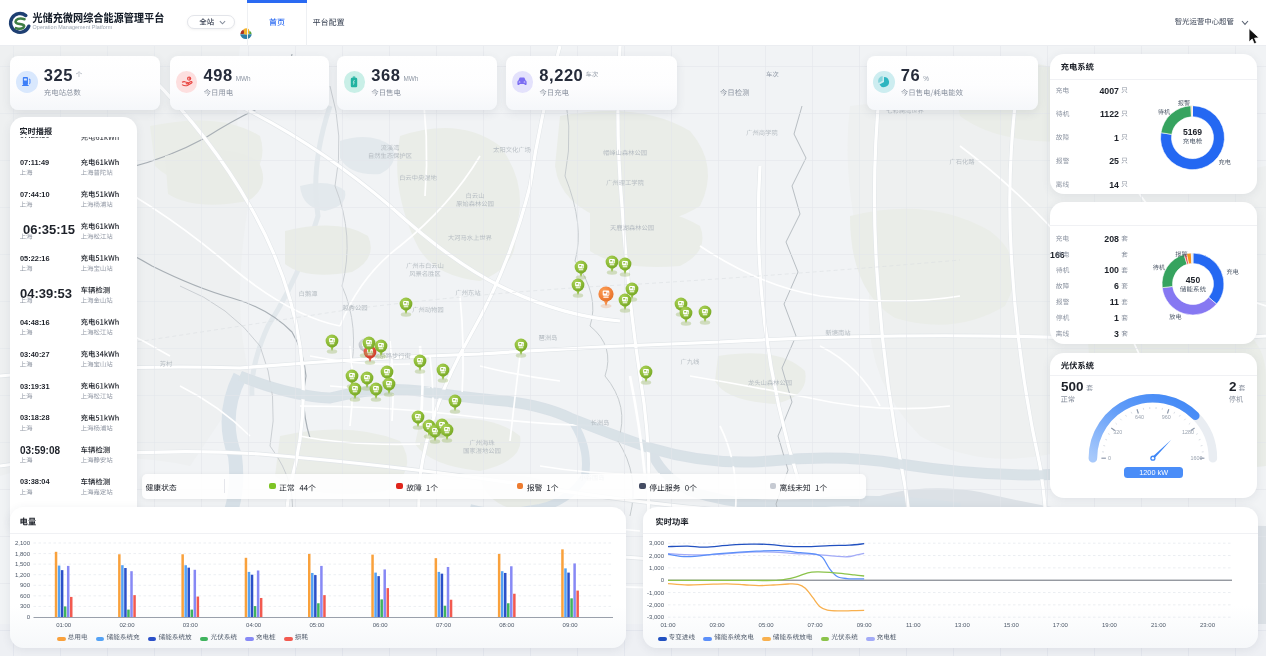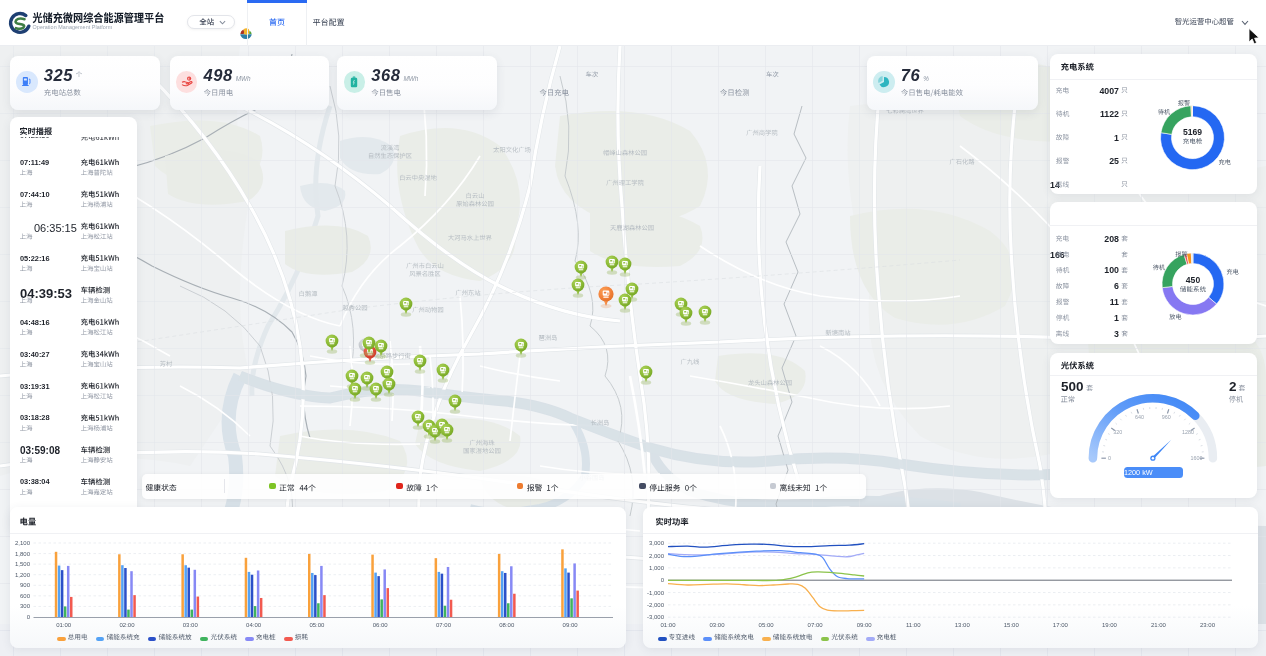--- a/index.html
+++ b/index.html
@@ -4,22 +4,22 @@
 <title>Operation Management Platform</title>
 <style>
 * { margin:0; padding:0; box-sizing:border-box; }
 html,body { width:1266px; height:656px; overflow:hidden; }
 body { font-family:"Liberation Sans",sans-serif; background:#eef0f4; position:relative; color:#1d2129; }
 #stage { position:absolute; left:0; top:0; width:1266px; height:656px; overflow:hidden; }
 .grid { position:absolute; left:0; top:46px; width:1266px; height:610px;
   background-image:linear-gradient(#e4e7ee 1px,transparent 1px),linear-gradient(90deg,#e4e7ee 1px,transparent 1px);
   background-size:47px 47px; background-position:13px 20px; }
 header { position:absolute; left:0; top:0; width:1266px; height:46.3px; background:#fff; border-bottom:1px solid #ebedf1; z-index:30; }
-.panel { position:absolute; background:#fff; border-radius:8px; box-shadow:0 2px 10px rgba(55,65,90,.09); z-index:20; }
-.card { position:absolute; border-radius:8px; background:linear-gradient(180deg,#ffffff 0%,#fdfdfe 55%,#f5f7fa 100%); box-shadow:0 3px 10px rgba(55,65,90,.10); z-index:20;font-style:italic; }
+.panel { position:absolute; background:#fff; border-radius:14px; box-shadow:0 2px 10px rgba(55,65,90,.09); z-index:20; }
+.card { position:absolute; border-radius:8px; background:linear-gradient(180deg,#ffffff 0%,#fdfdfe 55%,#f5f7fa 100%); box-shadow:0 3px 10px rgba(55,65,90,.10); z-index:20; }
 .ic { position:absolute; left:6.2px; top:15.2px; width:21.4px; height:21.4px; border-radius:50%; display:flex; align-items:center; justify-content:center; }
 .num { position:absolute; left:33.8px; top:9.9px; font-size:16.5px; font-weight:700; color:#252b3a; letter-spacing:0.55px; }
 .num span { font-size:6.4px; font-weight:400; color:#8d96a3; margin-left:3px; letter-spacing:0; }
 #ovl { position:absolute; left:0; top:0; width:1266px; height:656px; z-index:35; pointer-events:none; }
 </style>
 </head>
 <body>
 <div id="stage">
 <div class="grid"></div>
 <svg width="0" height="0" style="position:absolute">
@@ -1277,39 +1277,49 @@
     <div class="card" style="left:337.4px;top:56px;width:159.4px;height:53.5px">
       <div class="ic" style="background:#c9efe7">
         <svg width="10" height="12" viewBox="0 0 10 12">
           <rect x="3.6" y="0.6" width="2.8" height="1.2" rx="0.4" fill="#21b3a1"></rect>
           <rect x="1.8" y="1.8" width="6.4" height="9.4" rx="1.2" fill="#21b3a1"></rect>
           <path d="M5.5,4 L4.2,6.3 L5.2,6.3 L4.5,8.6" stroke="#c9efe7" stroke-width="0.8" fill="none"></path>
         </svg>
       </div>
       <div class="num">368<span>MWh</span></div>
     </div>
+    <div class="card" style="left:505.5px;top:56px;width:171.3px;height:53.5px">
+      <div class="ic" style="background:#e4e2fc">
+        <svg width="12" height="11" viewBox="0 0 12 11">
+          <path d="M2.4,4.6 L3.2,2.4 Q3.4,1.6 4.2,1.6 L7.8,1.6 Q8.6,1.6 8.8,2.4 L9.6,4.6 Q10.6,4.9 10.6,6 L10.6,8.2 Q10.6,9 9.8,9 L9.2,9 Q8.4,9 8.4,8.2 L8.4,7.9 L3.6,7.9 L3.6,8.2 Q3.6,9 2.8,9 L2.2,9 Q1.4,9 1.4,8.2 L1.4,6 Q1.4,4.9 2.4,4.6 Z" fill="#7b6cf2"></path>
+          <rect x="2.6" y="5.4" width="1.8" height="1.1" rx="0.5" fill="#e4e2fc"></rect>
+          <rect x="7.6" y="5.4" width="1.8" height="1.1" rx="0.5" fill="#e4e2fc"></rect>
+        </svg>
+      </div>
+      <div class="num">8,220</div>
+    </div>
     <div class="card" style="left:867px;top:56px;width:171px;height:53.5px">
       <div class="ic" style="background:#cdedf0">
         <svg width="12" height="12" viewBox="0 0 12 12">
           <path d="M6,6 L6,0.9 A5.1,5.1 0 1 1 1.5,8.5 Z" fill="#2eb5c0"></path>
           <path d="M5,4.9 L5,0.2 A5,5 0 0 0 1,7.2 Z" fill="#2eb5c0" opacity="0.45" transform="translate(-0.4,-0.2)"></path>
         </svg>
       </div>
       <div class="num">76<span>%</span></div>
     </div>
     <div class="panel" style="left:10px;top:116.7px;width:127px;height:417px;overflow:hidden">
       <div style="position:absolute;left:10px;top:20.2px;width:110px;height:4.6px;overflow:hidden;opacity:0.8">
         <div style="position:absolute;left:0;top:-6px;font-size:7.4px;font-weight:600;color:#1d2129">07:26:30</div>
         <svg width="110" height="4.6" viewBox="0 0 110 4.6" style="position:absolute;left:0;top:0">
           <use href="#s43" transform="translate(60.6,2.9) scale(0.0296)" fill="#1d2129"></use>
         </svg>
       </div>
       <div style="position:absolute;left:10px;top:41.2px;font-size:7.4px;font-weight:600;color:#1d2129">07:11:49</div>
       <div style="position:absolute;left:10px;top:73.1px;font-size:7.4px;font-weight:600;color:#1d2129">07:44:10</div>
-      <div style="position:absolute;left:24px;top:105.1px;font-size:11px;font-weight:400;color:#1d2129">06:35:15</div>
+      <div style="position:absolute;left:13px;top:105.1px;font-size:13px;font-weight:700;color:#1d2129">06:35:15</div>
       <div style="position:absolute;left:10px;top:137.1px;font-size:7.4px;font-weight:600;color:#1d2129">05:22:16</div>
       <div style="position:absolute;left:10px;top:169.0px;font-size:13px;font-weight:600;color:#1d2129">04:39:53</div>
       <div style="position:absolute;left:10px;top:200.9px;font-size:7.4px;font-weight:600;color:#1d2129">04:48:16</div>
       <div style="position:absolute;left:10px;top:232.9px;font-size:7.4px;font-weight:600;color:#1d2129">03:40:27</div>
       <div style="position:absolute;left:10px;top:264.9px;font-size:7.4px;font-weight:600;color:#1d2129">03:19:31</div>
       <div style="position:absolute;left:10px;top:296.8px;font-size:7.4px;font-weight:600;color:#1d2129">03:18:28</div>
       <div style="position:absolute;left:10px;top:328.8px;font-size:10px;font-weight:600;color:#1d2129">03:59:08</div>
       <div style="position:absolute;left:10px;top:360.7px;font-size:7.4px;font-weight:600;color:#1d2129">03:38:04</div>
     </div>
     <div style="position:absolute;left:142px;top:473.5px;width:724px;height:25px;background:rgba(255,255,255,0.88);border-radius:5px;box-shadow:0 1px 5px rgba(0,0,0,.07);z-index:18">
@@ -1319,21 +1329,21 @@
       <div style="position:absolute;left:374.5px;top:9px;width:6.6px;height:6.6px;border-radius:2px;background:#ed7b2f"></div>
       <div style="position:absolute;left:497px;top:9px;width:6.6px;height:6.6px;border-radius:2px;background:#444c63"></div>
       <div style="position:absolute;left:627.5px;top:9px;width:6.6px;height:6.6px;border-radius:2px;background:#c6cad2"></div>
     </div>
     <div class="panel" style="left:1050px;top:54px;width:207px;height:140px">
       <div style="position:absolute;left:0;top:24.9px;width:207px;height:1px;background:#f0f1f4"></div>
       <div style="position:absolute;left:0;top:31.6px;width:69px;text-align:right;font-size:8.8px;font-weight:700;color:#1d2129">4007</div>
       <div style="position:absolute;left:0;top:55.1px;width:69px;text-align:right;font-size:8.8px;font-weight:700;color:#1d2129">1122</div>
       <div style="position:absolute;left:0;top:78.6px;width:69px;text-align:right;font-size:8.8px;font-weight:700;color:#1d2129">1</div>
       <div style="position:absolute;left:0;top:102.1px;width:69px;text-align:right;font-size:8.8px;font-weight:700;color:#1d2129">25</div>
-      <div style="position:absolute;left:0;top:125.6px;width:69px;font-size:8.8px;font-weight:700;color:#1d2129">14</div>
+      <div style="position:absolute;left:0;top:125.6px;width:69px;text-align:right;font-size:8.8px;font-weight:700;color:#1d2129">14</div>
       <svg width="207" height="140" viewBox="0 0 207 140" style="position:absolute;left:0;top:0">
         <path d="M142.5,51.7 A32,32 0 1 1 110.9,78.65 L121.76,80.39 A21,21 0 1 0 142.5,62.7 Z" fill="#2468f2" stroke="#fff" stroke-width="0.6"></path>
         <path d="M110.9,78.65 A32,32 0 0 1 140.94,51.74 L141.48,62.72 A21,21 0 0 0 121.76,80.39 Z" fill="#36a35f" stroke="#fff" stroke-width="0.6"></path>
         <path d="M140.94,51.74 A32,32 0 0 1 141.92,51.71 L142.12,62.7 A21,21 0 0 0 141.48,62.72 Z" fill="#f7941e" stroke="#fff" stroke-width="0.6"></path>
         <path d="M141.92,51.71 A32,32 0 0 1 142.5,51.7 L142.5,62.7 A21,21 0 0 0 142.12,62.7 Z" fill="#d8dce3" stroke="#fff" stroke-width="0.6"></path>
         <text x="142.5" y="81" font-size="8.6" font-weight="bold" fill="#1d2129" text-anchor="middle">5169</text>
         <use href="#s69" transform="translate(132.6,89.5) scale(0.0264)" fill="#4e5969"></use>
         <use href="#s60" transform="translate(127.8,51.3) scale(0.0248)" fill="#4e5969"></use>
         <use href="#s67" transform="translate(107.8,60.2) scale(0.0248)" fill="#4e5969"></use>
         <use href="#s65" transform="translate(168.5,110.3) scale(0.0248)" fill="#4e5969"></use>
@@ -1407,21 +1417,21 @@
         <text x="59.4" y="107" font-size="5.4" fill="#9aa3b0" text-anchor="middle">0</text>
         <text x="67.71" y="81.43" font-size="5.4" fill="#9aa3b0" text-anchor="middle">320</text>
         <text x="89.46" y="65.63" font-size="5.4" fill="#9aa3b0" text-anchor="middle">640</text>
         <text x="116.34" y="65.63" font-size="5.4" fill="#9aa3b0" text-anchor="middle">960</text>
         <text x="138.09" y="81.43" font-size="5.4" fill="#9aa3b0" text-anchor="middle">1280</text>
         <text x="146.4" y="107" font-size="5.4" fill="#9aa3b0" text-anchor="middle">1600</text>
         <path d="M121.28,86.82 L103.82,106.12 L101.98,104.28 Z" fill="#3e86f6"></path>
         <circle cx="102.9" cy="105.2" r="2.6" fill="#3e86f6"></circle>
         <circle cx="102.9" cy="105.2" r="1.2" fill="#fff"></circle>
       </svg>
-      <div style="position:absolute;left:73.9px;top:114.1px;width:59.5px;height:11.2px;background:#4a8df8;border-radius:3.5px;color:#fff;font-size:7.3px;text-align:left;line-height:11.2px">1200 kW</div>
+      <div style="position:absolute;left:73.9px;top:114.1px;width:59.5px;height:11.2px;background:#4a8df8;border-radius:3.5px;color:#fff;font-size:7.3px;text-align:center;line-height:11.2px">1200 kW</div>
     </div>
     <div class="panel" style="left:10px;top:507px;width:616.3px;height:140.5px;background:linear-gradient(180deg,#fff 70%,#f6f8fa 100%)">
       <div style="position:absolute;left:0;top:25.8px;width:616.3px;height:1px;background:#f0f1f4"></div>
       <svg width="616" height="140" viewBox="0 0 616 140" style="position:absolute;left:0;top:0">
         <line x1="23.5" y1="99.43" x2="603" y2="99.43" stroke="#e2e6ed" stroke-width="0.7" stroke-dasharray="2.5,2.5"></line>
         <line x1="23.5" y1="88.86" x2="603" y2="88.86" stroke="#e2e6ed" stroke-width="0.7" stroke-dasharray="2.5,2.5"></line>
         <line x1="23.5" y1="78.29" x2="603" y2="78.29" stroke="#e2e6ed" stroke-width="0.7" stroke-dasharray="2.5,2.5"></line>
         <line x1="23.5" y1="67.71" x2="603" y2="67.71" stroke="#e2e6ed" stroke-width="0.7" stroke-dasharray="2.5,2.5"></line>
         <line x1="23.5" y1="57.14" x2="603" y2="57.14" stroke="#e2e6ed" stroke-width="0.7" stroke-dasharray="2.5,2.5"></line>
         <line x1="23.5" y1="46.57" x2="603" y2="46.57" stroke="#e2e6ed" stroke-width="0.7" stroke-dasharray="2.5,2.5"></line>

